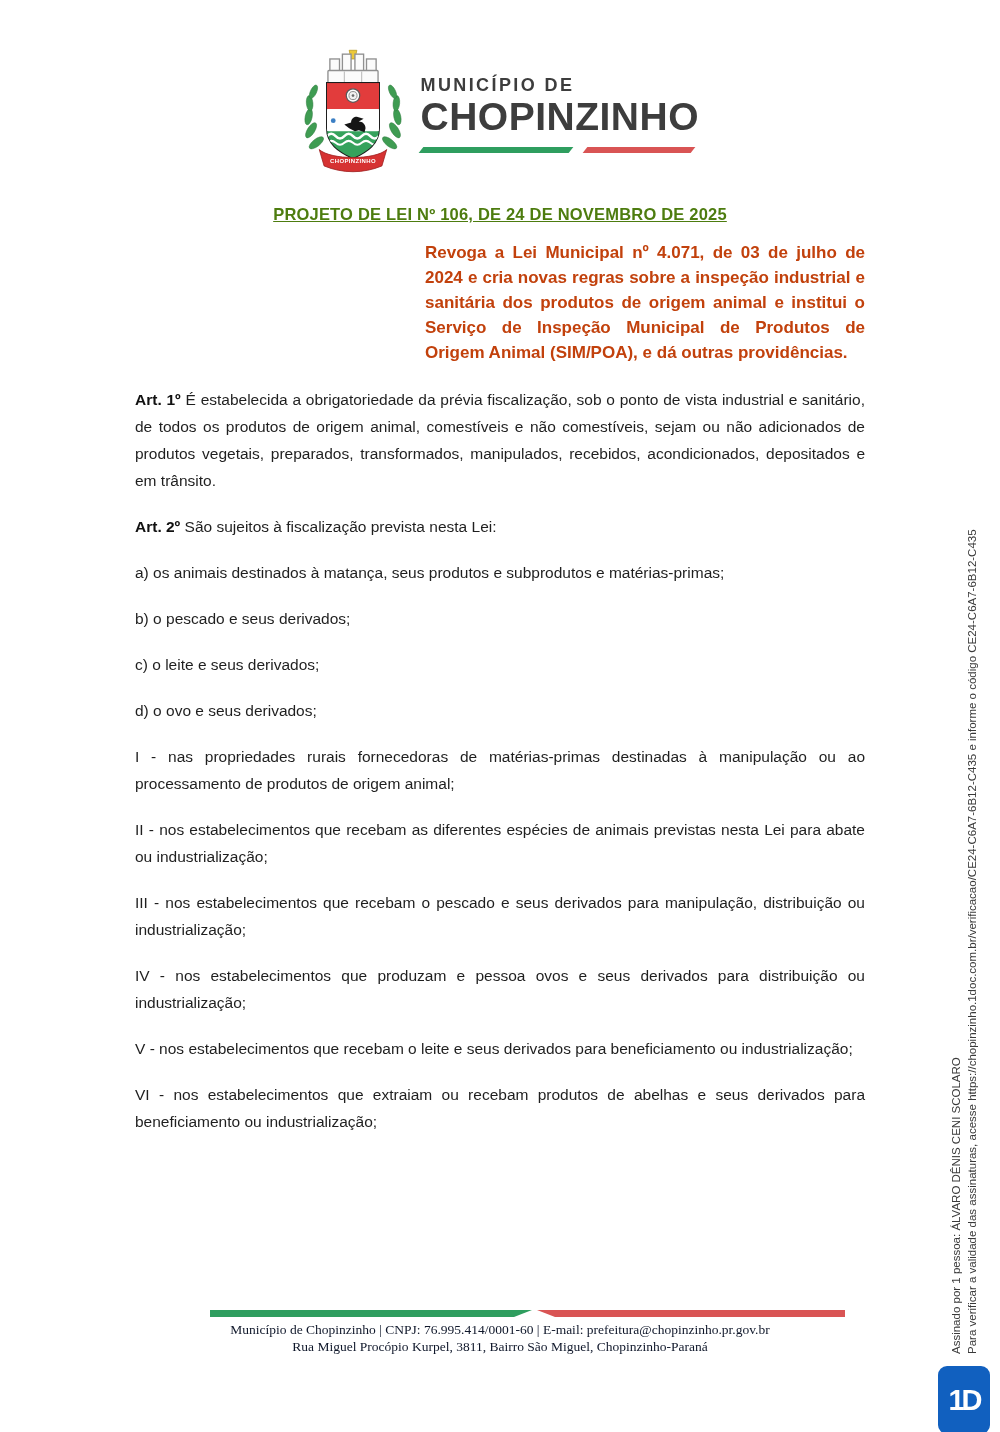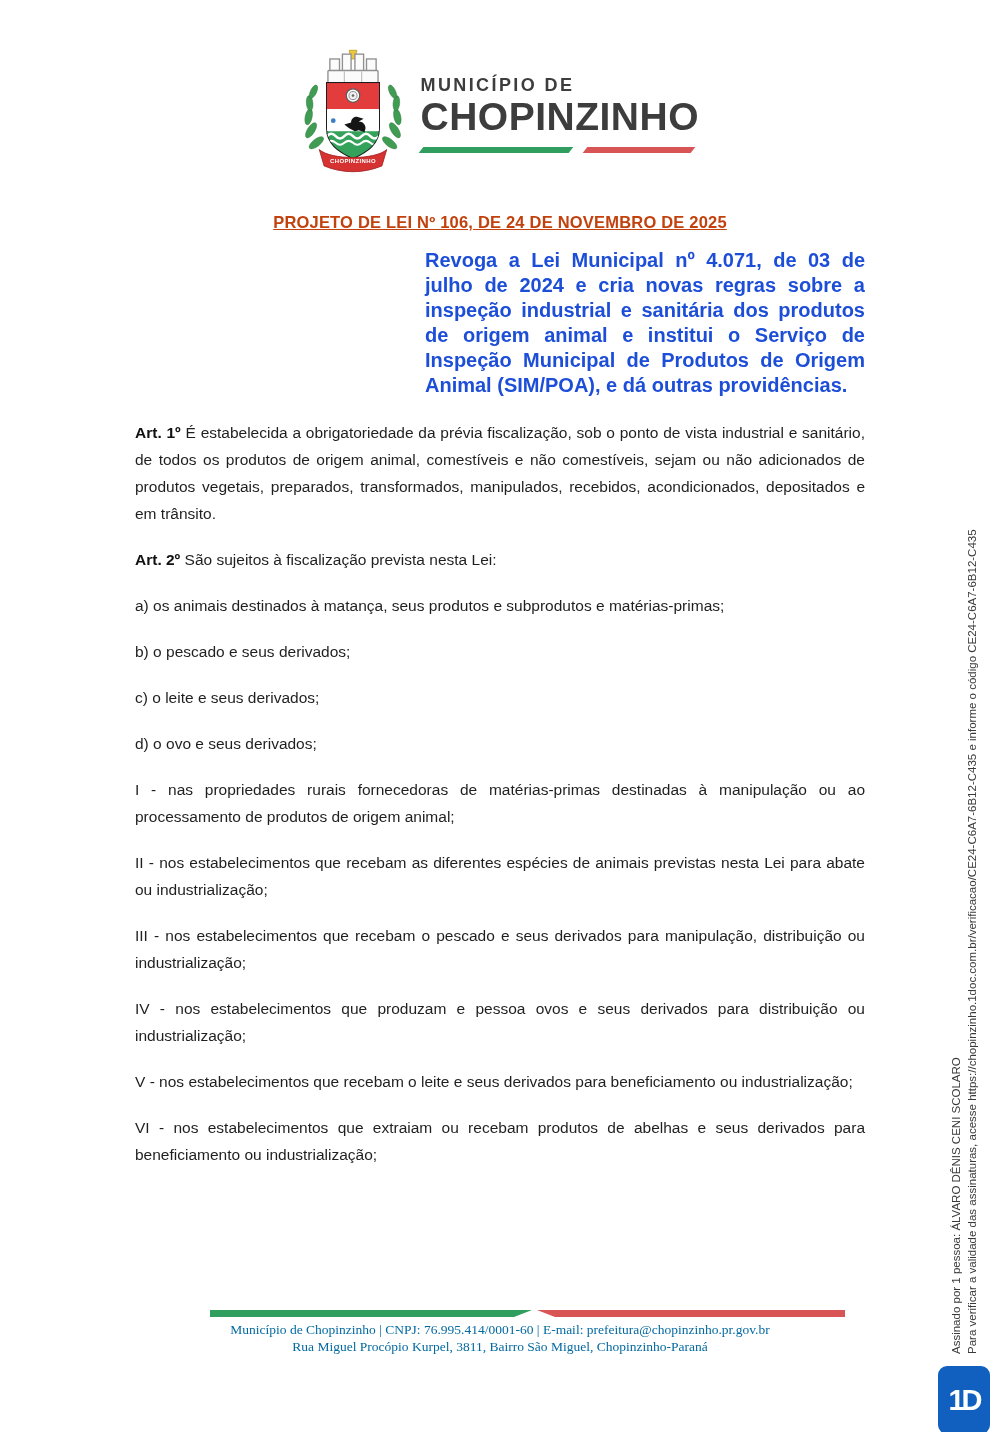--- a/index.html
+++ b/index.html
@@ -13,32 +13,32 @@
   .crest{width:106px;height:132px;flex:0 0 auto;}
   .logo-text{margin-top:30px;width:280px;}
   .logo-line1{font-size:18px;font-weight:700;letter-spacing:2.4px;color:#3d3d3d;}
   .logo-line2{font-size:39px;font-weight:800;letter-spacing:0.5px;color:#3d3d3d;line-height:1.05;margin-top:1px;}
   .logo-bars{display:flex;gap:14px;margin-top:9px;}
   .bar{height:6px;display:inline-block;}
   .bar-green{width:150px;background:#2f9e5f;transform:skewX(-38deg);}
   .bar-red{width:108px;background:#d95454;transform:skewX(-38deg);}
   
   .content{position:absolute;top:197px;left:135px;width:730px;}
-  .law-title{margin:16px;font-size:16.5px;font-weight:700;letter-spacing:0.2px;text-align:center;text-decoration:underline;color:#c2410c;}
-  .ementa{margin:16px 0 0 290px;width:440px;text-align:justify;font-weight:700;font-size:20px;line-height:25px;color:#1d4ed8;}
+  .law-title{margin:8px;font-size:16.5px;font-weight:700;letter-spacing:0.2px;text-align:center;text-decoration:underline;color:#4d7c0f;}
+  .ementa{margin:16px 0 0 290px;width:440px;text-align:justify;font-weight:700;font-size:17px;line-height:25px;color:#c2410c;}
   .art{margin:19px 0 0 0;font-size:15.5px;line-height:27px;text-align:justify;color:#1f1f1f;}
   .art.first{margin-top:21px;}
   .art strong{font-weight:700;color:#111;}
   
   .footer-bars{position:absolute;top:1310px;left:210px;width:635px;height:7px;}
   .fbar{position:absolute;top:0;height:7px;}
   .fbar-green{left:0;width:322px;background:#2f9e5f;clip-path:polygon(0 0,100% 0,calc(100% - 18px) 100%,0 100%);}
   .fbar-red{left:327px;width:308px;background:#d95454;clip-path:polygon(0 0,100% 0,100% 100%,18px 100%);}
   .footer-text{position:absolute;top:1322px;left:0;width:1000px;text-align:center;
-    font-family:"Liberation Serif",serif;font-size:13.5px;line-height:16.5px;color:#0369a1;}
+    font-family:"Liberation Serif",serif;font-size:13.5px;line-height:16.5px;color:#0f172a;}
   
   .sig-strip{position:absolute;left:948px;top:1354px;width:980px;
     transform:rotate(-90deg);transform-origin:0 0;
     font-size:11.5px;line-height:16px;color:#3a3a3a;white-space:nowrap;}
   .onedoc-badge{position:absolute;left:938px;top:1366px;width:52px;height:68px;background:#1160bf;border-radius:9px;
     display:flex;align-items:center;justify-content:center;color:#fff;font-weight:800;font-size:29px;letter-spacing:-3px;
     font-family:"Liberation Sans",sans-serif;}
 </style>
 </head>
 <body>

